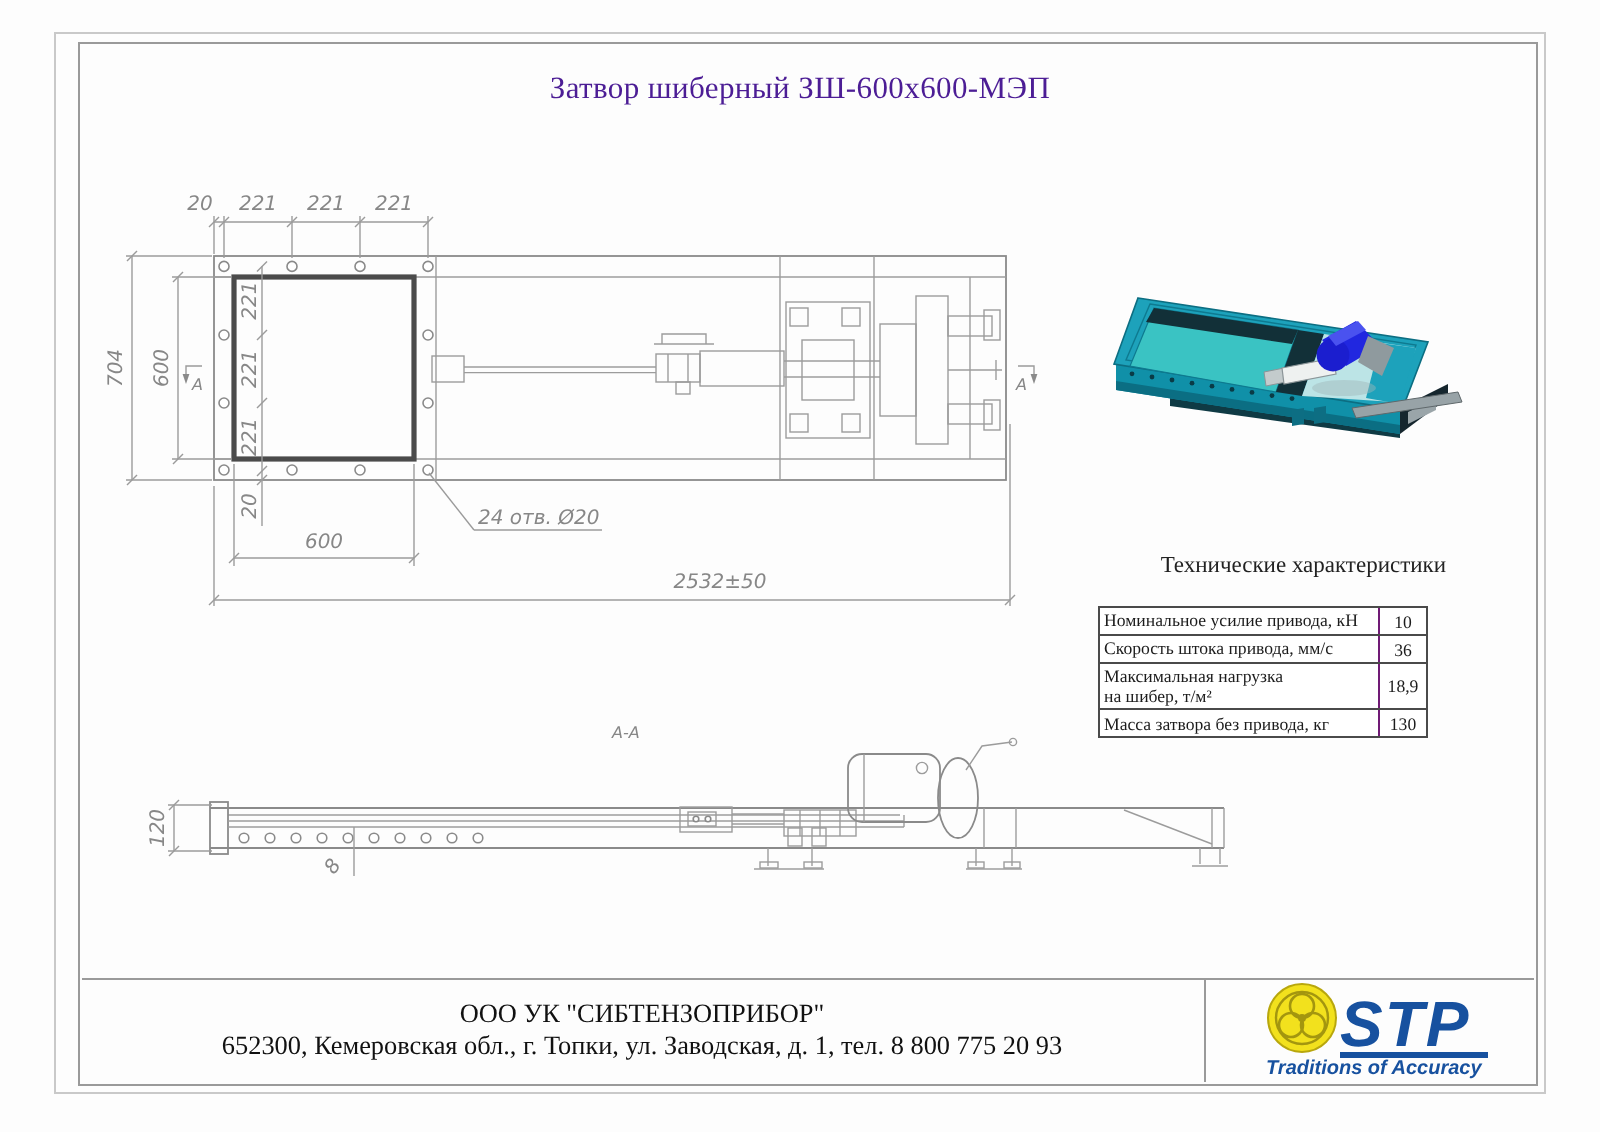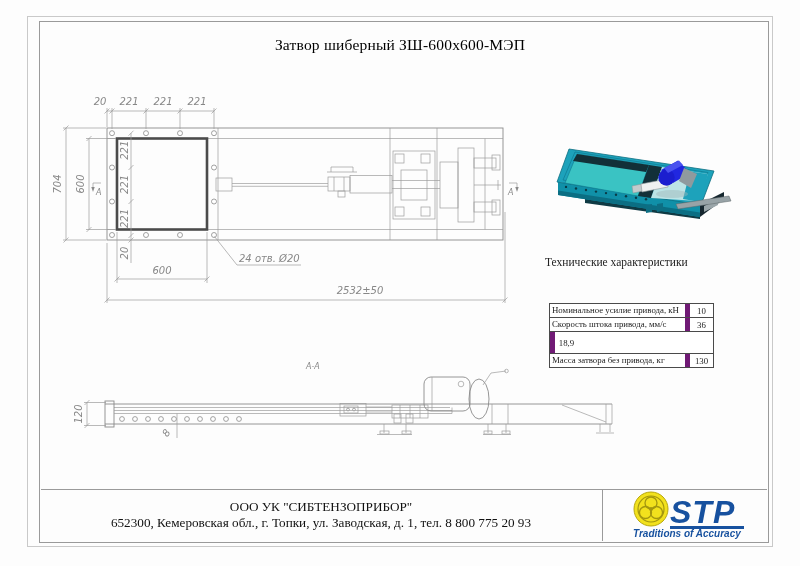--- a/index.html
+++ b/index.html
@@ -3,27 +3,27 @@
 <meta charset="utf-8">
 <style>
   html,body{margin:0;padding:0;}
   body{width:800px;height:566px;position:relative;background:#fdfdfd;
        font-family:"Liberation Serif",serif;overflow:hidden;}
   .abs{position:absolute;}
   #outer-border{left:27px;top:16px;width:744px;height:529px;border:1px solid #c9c9c9;}
   #inner-frame{left:39px;top:21px;width:728px;height:520px;border:1.5px solid #9a9a9a;}
   #footer-sep{left:41px;top:489px;width:726px;height:0;border-top:1.4px solid #9a9a9a;}
   #footer-vsep{left:602px;top:490px;width:0;height:51px;border-left:1.4px solid #9a9a9a;}
-  #doc-title{left:0;top:36px;width:800px;text-align:center;font-size:15.5px;color:#000000;letter-spacing:.2px;}
-  #specs-heading{left:545px;top:256px;width:178px;text-align:left;font-size:11.5px;color:#222;}
+  #doc-title{left:0;top:36px;width:800px;text-align:center;font-size:15.5px;color:#4c1d95;letter-spacing:.2px;}
+  #specs-heading{left:545px;top:277px;width:178px;text-align:right;font-size:11.5px;color:#222;}
   #specs-table{left:549px;top:303px;width:163px;border:1px solid #4a4a4a;font-size:8.8px;color:#1c1c1c;background:#fff;}
   .spec-row{display:flex;border-top:1px solid #4a4a4a;}
   .spec-row:first-child{border-top:none;}
   .spec-label{flex:1;padding:1px 2px;display:flex;align-items:center;white-space:pre-line;line-height:1.15;}
-  .spec-value{width:23px;border-left:5px solid #701a75;display:flex;align-items:center;justify-content:center;}
+  .spec-value{width:23px;border-left:1px solid #701a75;display:flex;align-items:center;justify-content:center;}
   .rh-s{min-height:13px;} .rh-l{min-height:21px;}
   #footer-info{left:40px;top:490px;width:562px;height:50px;display:flex;flex-direction:column;
                justify-content:center;text-align:center;font-size:13.2px;color:#111;line-height:1.22;}
   #logo-block{left:604px;top:489px;width:160px;height:52px;}
   svg .ln{stroke:#8a8a8a;stroke-width:.9;fill:none;}
   svg .thin{stroke:#9c9c9c;stroke-width:.7;fill:none;}
   svg .dim{stroke:#9b9b9b;stroke-width:.7;fill:none;}
   svg .thick{stroke:#4b4b4b;stroke-width:2.6;fill:none;}
   svg .bolt{stroke:#8a8a8a;stroke-width:.8;fill:#ffffff;}
   svg .dimtxt{font:italic 10px "DejaVu Sans",sans-serif;fill:#878787;}
@@ -285,20 +285,22 @@
 <div class="abs" id="specs-table">
   <div class="spec-row rh-s">
     <div class="spec-label">Номинальное усилие привода, кН</div>
     <div class="spec-value">10</div>
   </div>
   <div class="spec-row rh-s">
     <div class="spec-label">Скорость штока привода, мм/с</div>
     <div class="spec-value">36</div>
   </div>
   <div class="spec-row rh-l">
+    <div class="spec-label">Максимальная нагрузка
+на шибер, т/м²</div>
     <div class="spec-value">18,9</div>
   </div>
   <div class="spec-row rh-s">
     <div class="spec-label">Масса затвора без привода, кг</div>
     <div class="spec-value">130</div>
   </div>
 </div>
 
 <div class="abs" id="footer-info">
   <div>ООО УК "СИБТЕНЗОПРИБОР"</div>

